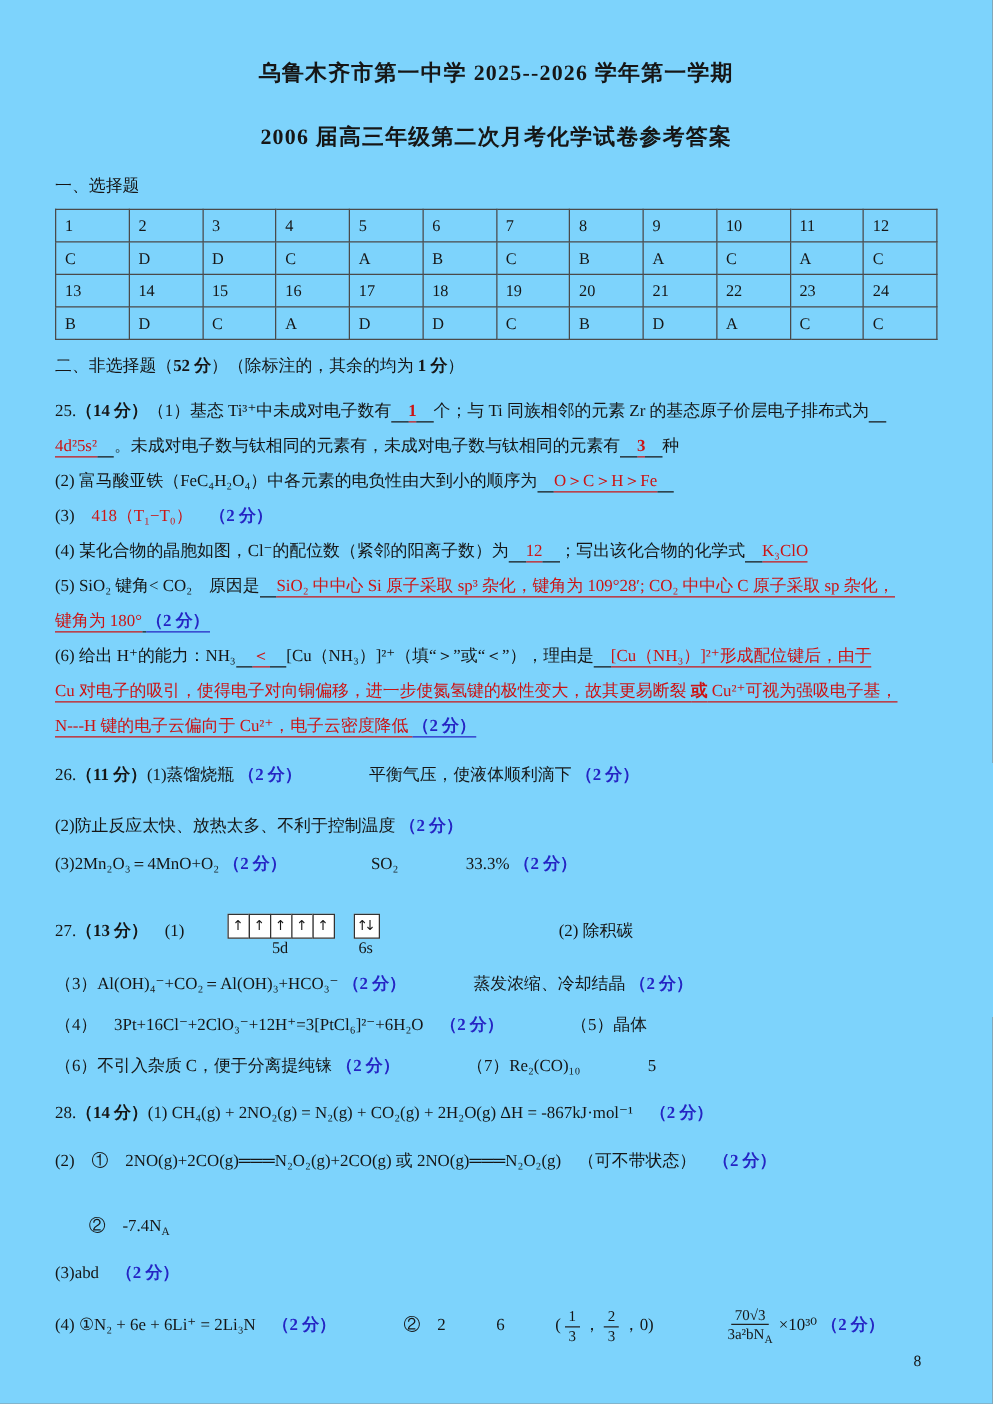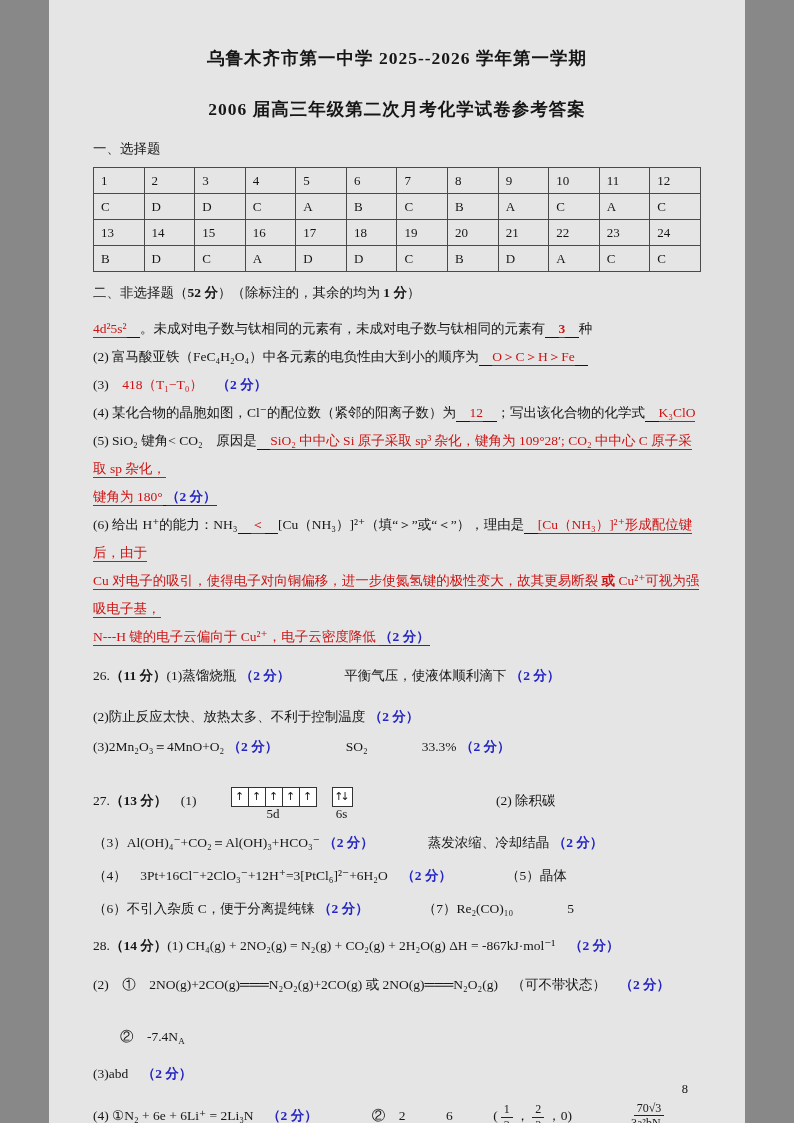--- a/index.html
+++ b/index.html
@@ -1,17 +1,17 @@
 <!DOCTYPE html>
 <html><head>
 <meta charset="utf-8">
 <style>
   html,body{margin:0;padding:0;background:#888;}
   .page{
-    width:696px;height:1123px;background:#e5e5e5;position:relative;
+    width:794px;height:1123px;background:#7dd3fc;position:relative;
     box-sizing:border-box;padding:46px 44px 0 44px;margin:0 auto;
     font-family:"Liberation Serif","DejaVu Serif",serif;
     font-size:13.5px;color:#161616;overflow:hidden;
   }
   .title{text-align:center;font-weight:bold;font-size:17.5px;letter-spacing:1px;}
   .title.t2{margin-top:27px;}
   .sec-head{margin-top:19px;}
   .sec-head.s2{margin-top:12px;}
   table.choice{width:100%;border-collapse:collapse;margin-top:9px;table-layout:fixed;}
   table.choice td{border:1px solid #4a4a4a;height:23px;padding:1px 2px 1px 7px;font-size:13px;vertical-align:middle;}
@@ -105,20 +105,21 @@
           <td>A</td>
           <td>C</td>
           <td>C</td>
         </tr>
       </tbody>
   </table>
 
   <div class="sec-head s2"><span>二、非选择题（</span><span class="bold">52 分</span><span>）（除标注的，其余的均为 </span><span class="bold">1 分</span><span>）</span></div>
 
   <div class="qblock q25">
+      <div class="line"><span>25.</span><span class="bold">（14 分）</span><span>（1）基态 Ti³⁺中未成对电子数有</span><span class="u">　</span><span class="red bold u">1</span><span class="u">　</span><span>个；与 Ti 同族相邻的元素 Zr 的基态原子价层电子排布式为</span><span class="u">　</span></div>
       <div class="line"><span class="red u">4d²5s²</span><span class="u">　</span><span>。未成对电子数与钛相同的元素有，未成对电子数与钛相同的元素有</span><span class="u">　</span><span class="red bold u">3</span><span class="u">　</span><span>种</span></div>
       <div class="line"><span>(2) 富马酸亚铁（FeC₄H₂O₄）中各元素的电负性由大到小的顺序为</span><span class="u">　</span><span class="red u">O＞C＞H＞Fe</span><span class="u">　</span></div>
       <div class="line"><span>(3)　</span><span class="red">418（T₁−T₀）</span><span>　</span><span class="blue bold">（2 分）</span></div>
       <div class="line"><span>(4) 某化合物的晶胞如图，Cl⁻的配位数（紧邻的阳离子数）为</span><span class="u">　</span><span class="red u">12</span><span class="u">　</span><span>；写出该化合物的化学式</span><span class="u">　</span><span class="red u">K₃ClO</span></div>
       <div class="line"><span>(5) SiO₂ 键角&lt; CO₂　原因是</span><span class="u">　</span><span class="red u">SiO₂ 中中心 Si 原子采取 sp³ 杂化，键角为 109°28′; CO₂ 中中心 C 原子采取 sp 杂化，</span></div>
       <div class="line"><span class="red u">键角为 180°</span><span class="u"> </span><span class="blue bold u">（2 分）</span></div>
       <div class="line"><span>(6) 给出 H⁺的能力：NH₃</span><span class="u">　</span><span class="red u">＜</span><span class="u">　</span><span>[Cu（NH₃）]²⁺（填“＞”或“＜”），理由是</span><span class="u">　</span><span class="red u">[Cu（NH₃）]²⁺形成配位键后，由于</span></div>
       <div class="line"><span class="red u">Cu 对电子的吸引，使得电子对向铜偏移，进一步使氮氢键的极性变大，故其更易断裂 </span><span class="red bold u">或</span><span class="red u"> Cu²⁺可视为强吸电子基，</span></div>
       <div class="line"><span class="red u">N---H 键的电子云偏向于 Cu²⁺，电子云密度降低 </span><span class="blue bold u">（2 分）</span></div>
     </div>
@@ -153,21 +154,21 @@
       <div class="line" style="margin-top: 8px;"><span>（3）Al(OH)₄⁻+CO₂＝Al(OH)₃+HCO₃⁻ </span><span class="blue bold">（2 分）</span><span>　　　　蒸发浓缩、冷却结晶 </span><span class="blue bold">（2 分）</span></div>
       <div class="line" style="margin-top: 5px;"><span>（4）　3Pt+16Cl⁻+2ClO₃⁻+12H⁺=3[PtCl₆]²⁻+6H₂O　</span><span class="blue bold">（2 分）</span><span>　　　　（5）晶体</span></div>
       <div class="line" style="margin-top: 5px;"><span>（6）不引入杂质 C，便于分离提纯铼 </span><span class="blue bold">（2 分）</span><span>　　　　（7）Re₂(CO)₁₀　　　　5</span></div>
     </div>
 
   <div class="qblock q28">
       <div class="line"><span>28.</span><span class="bold">（14 分）</span><span>(1) CH₄(g) + 2NO₂(g) = N₂(g) + CO₂(g) + 2H₂O(g) ΔH = -867kJ·mol⁻¹　</span><span class="blue bold">（2 分）</span></div>
       <div class="line" style="margin-top: 11px;"><span>(2)　①　2NO(g)+2CO(g)</span><span>═══</span><span>N₂O₂(g)+2CO(g) 或 2NO(g)</span><span>═══</span><span>N₂O₂(g)　（可不带状态）　</span><span class="blue bold">（2 分）</span></div>
       <div class="line" style="margin-top: 24px;"><span>　　②　-7.4N</span><span class="sub">A</span></div>
       <div class="line" style="margin-top: 5px;"><span>(3)abd　</span><span class="blue bold">（2 分）</span></div>
-      <div class="line" style="margin-top: 13px; font-family: Liberation Serif, serif;"><span>(4) ①N₂ + 6e + 6Li⁺ = 2Li₃N　</span><span class="blue bold">（2 分）</span><span>　　　　②　2　　　6　　　(</span><span class="frac">
+      <div class="line" style="margin-top: 13px;"><span>(4) ①N₂ + 6e + 6Li⁺ = 2Li₃N　</span><span class="blue bold">（2 分）</span><span>　　　　②　2　　　6　　　(</span><span class="frac">
           <span class="num"><span>1</span></span>
           <span class="den"><span>3</span></span>
         </span><span>，</span><span class="frac">
           <span class="num"><span>2</span></span>
           <span class="den"><span>3</span></span>
         </span><span>，0)　　　　</span><span class="frac">
           <span class="num"><span>70√3</span></span>
           <span class="den"><span>3a²bN</span><span class="sub">A</span></span>
         </span><span>×10³⁰ </span><span class="blue bold">（2 分）</span></div>
     </div>

